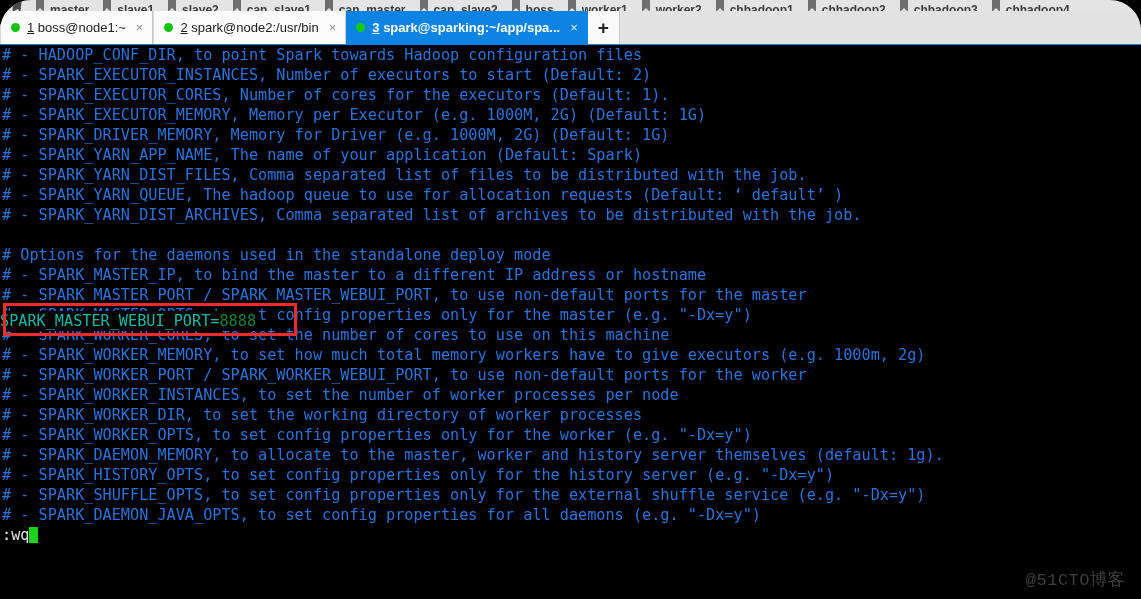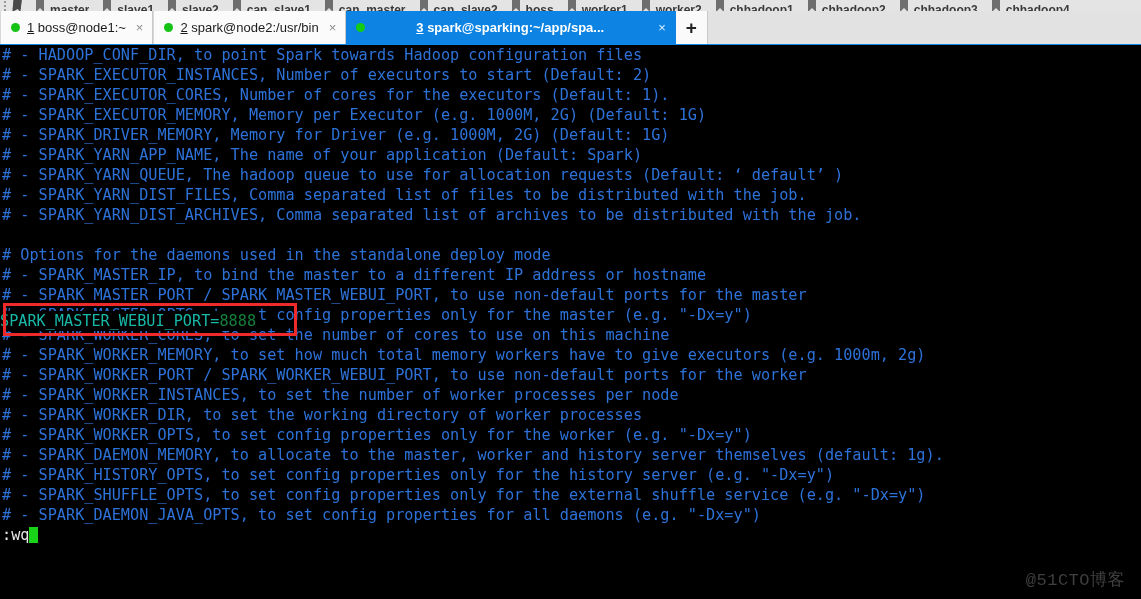--- a/index.html
+++ b/index.html
@@ -13,20 +13,21 @@
     overflow: hidden;
     font-family: "DejaVu Sans Mono", monospace;
   }
 
   #app {
     position: relative;
     width: 1141px;
     height: 599px;
     background: #000000;
     overflow: hidden;
+    border-radius: 31px;
   }
 
   
   .bookmark-strip {
     position: absolute;
     top: 0; left: 0;
     width: 1141px;
     height: 11px;
     background: #e4e4e4;
     overflow: hidden;
@@ -123,21 +124,20 @@
     cursor: default;
     position: relative;
   }
   .tab.inactive {
     background: #fbfbfb;
   }
   .tab.active {
     background: #0d84e3;
     border-right: 1px solid #0d84e3;
     border-left: none;
-    gap: 44px;
   }
   .tab-dot {
     width: 9px;
     height: 9px;
     border-radius: 50%;
     background: #15c215;
     flex: 0 0 auto;
     margin-right: 7px;
   }
   .tab.active .tab-dot {
@@ -354,22 +354,22 @@
 
   <div class="tab-underline"></div>
 
   <div class="terminal">
     <div class="term-line"># - HADOOP_CONF_DIR, to point Spark towards Hadoop configuration files</div>
     <div class="term-line"># - SPARK_EXECUTOR_INSTANCES, Number of executors to start (Default: 2)</div>
     <div class="term-line"># - SPARK_EXECUTOR_CORES, Number of cores for the executors (Default: 1).</div>
     <div class="term-line"># - SPARK_EXECUTOR_MEMORY, Memory per Executor (e.g. 1000M, 2G) (Default: 1G)</div>
     <div class="term-line"># - SPARK_DRIVER_MEMORY, Memory for Driver (e.g. 1000M, 2G) (Default: 1G)</div>
     <div class="term-line"># - SPARK_YARN_APP_NAME, The name of your application (Default: Spark)</div>
+    <div class="term-line"># - SPARK_YARN_DIST_FILES, Comma separated list of files to be distributed with the job.</div>
     <div class="term-line"># - SPARK_YARN_QUEUE, The hadoop queue to use for allocation requests (Default: ‘ default’ )</div>
-    <div class="term-line"># - SPARK_YARN_DIST_FILES, Comma separated list of files to be distributed with the job.</div>
     <div class="term-line"># - SPARK_YARN_DIST_ARCHIVES, Comma separated list of archives to be distributed with the job.</div>
     <div class="term-line blank"></div>
     <div class="term-line"># Options for the daemons used in the standalone deploy mode</div>
     <div class="term-line"># - SPARK_MASTER_IP, to bind the master to a different IP address or hostname</div>
     <div class="term-line"># - SPARK_MASTER_PORT / SPARK_MASTER_WEBUI_PORT, to use non-default ports for the master</div>
     <div class="term-line"># - SPARK_MASTER_OPTS, to set config properties only for the master (e.g. "-Dx=y")</div>
     <div class="term-line"># - SPARK_WORKER_CORES, to set the number of cores to use on this machine</div>
     <div class="term-line"># - SPARK_WORKER_MEMORY, to set how much total memory workers have to give executors (e.g. 1000m, 2g)</div>
     <div class="term-line"># - SPARK_WORKER_PORT / SPARK_WORKER_WEBUI_PORT, to use non-default ports for the worker</div>
     <div class="term-line"># - SPARK_WORKER_INSTANCES, to set the number of worker processes per node</div>

